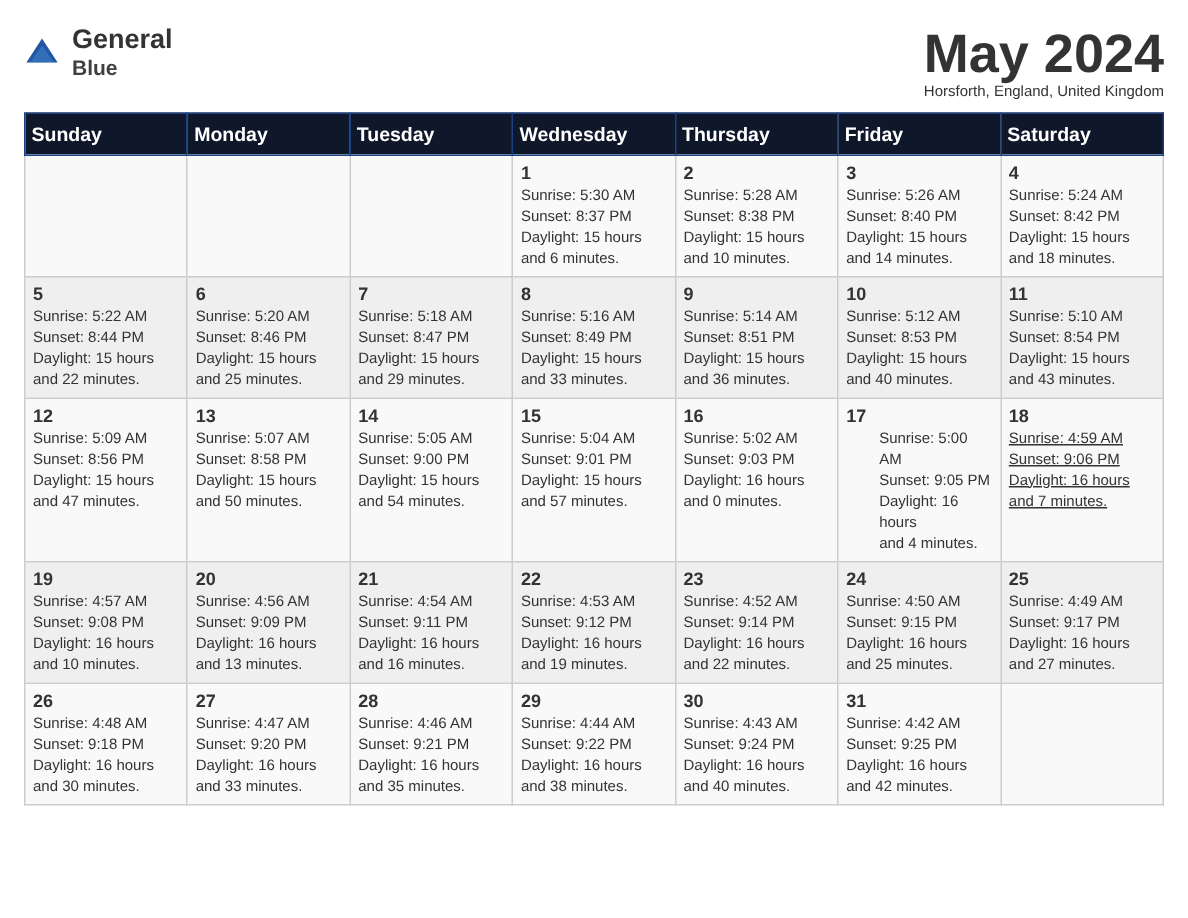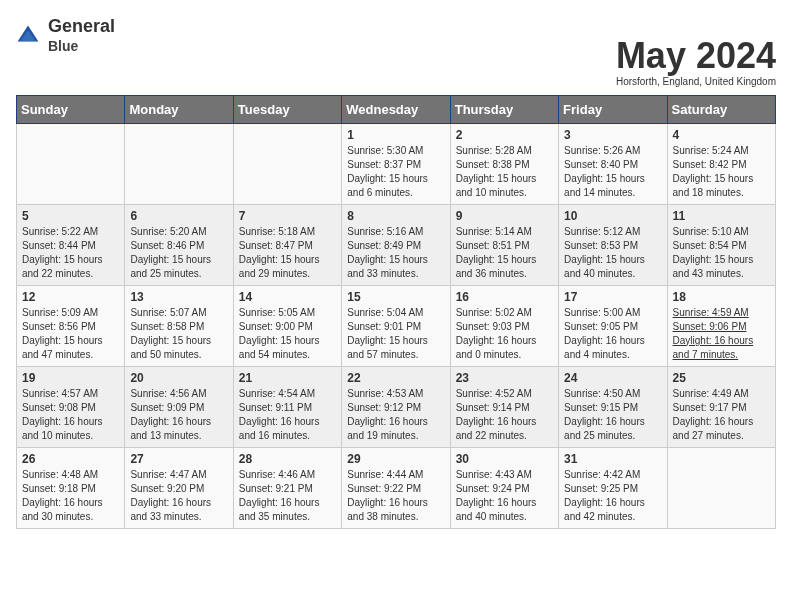--- a/index.html
+++ b/index.html
@@ -20,39 +20,38 @@
       display: flex;
       align-items: center;
       gap: 8px;
     }
     .logo-icon {
       width: 24px;
       height: 24px;
     }
     .title-section {
       text-align: right;
-      margin-top: 20px;
     }
     .month-title {
       font-size: 36px;
       font-weight: bold;
       color: #333;
       line-height: 1.1;
     }
     .location-title {
       font-size: 10px;
       color: #333;
     }
     .calendar-table {
       width: 100%;
       border-collapse: collapse;
       border: 1px solid #ccc;
     }
     .calendar-table th {
-      background-color: #737373;
+      background-color: #0f172a;
       color: #fff;
       font-size: 13px;
       font-weight: bold;
       padding: 6px 4px;
       text-align: left;
       border: 1px solid #1a4080;
     }
     .calendar-table td {
       vertical-align: top;
       border: 1px solid #ccc;
@@ -229,21 +228,21 @@
         </td>
         <td>
           <span class="day-number">16</span>
           <div class="day-info" style="white-space: pre-line;">Sunrise: 5:02 AM
 Sunset: 9:03 PM
 Daylight: 16 hours
 and 0 minutes.</div>
         </td>
         <td>
           <span class="day-number">17</span>
-          <div class="day-info" style="white-space: pre-line;">Sunrise: 5:00 AM
+          <div class="day-info" style="white-space: pre-line; margin-left: 22px;">Sunrise: 5:00 AM
 Sunset: 9:05 PM
 Daylight: 16 hours
 and 4 minutes.</div>
         </td>
         <td>
           <span class="day-number">18</span>
           <div class="day-info" style="white-space: pre-line; text-decoration: underline;">Sunrise: 4:59 AM
 Sunset: 9:06 PM
 Daylight: 16 hours
 and 7 minutes.</div>

